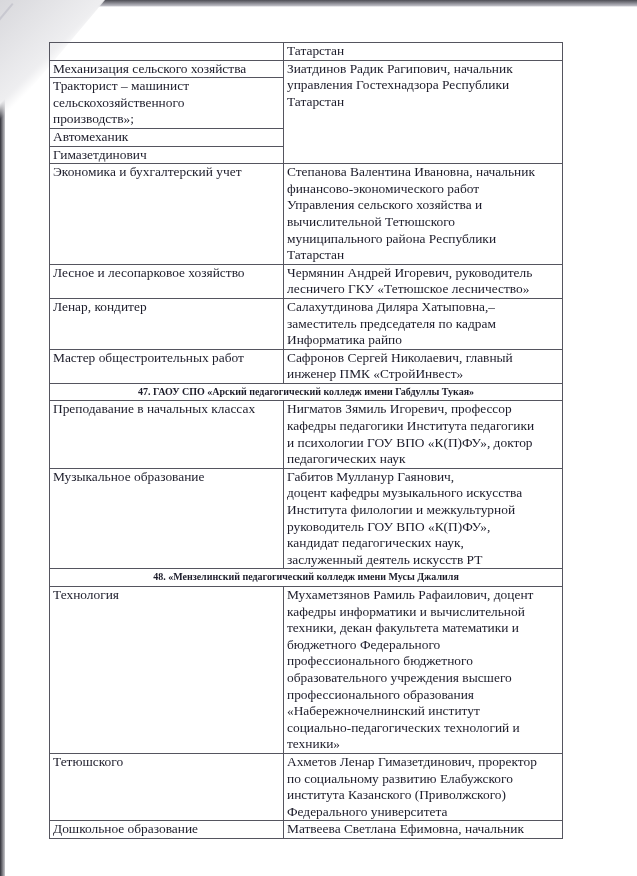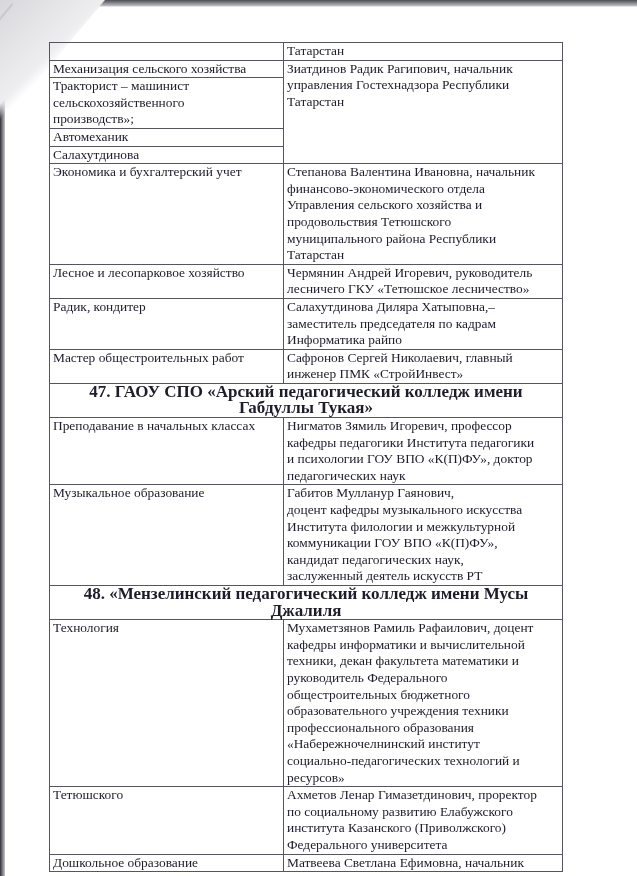--- a/index.html
+++ b/index.html
@@ -31,21 +31,21 @@
     border-collapse: collapse; table-layout: fixed;
     font-size: 13.4px; line-height: 16.6px;
   }
   table.doc td {
     border: 1px solid #55555f; vertical-align: top;
     padding: 0 3px 0 3px;
   }
   col.c1 { width: 234px; }
   col.c2 { width: 279px; }
   td.section {
-    text-align: center; font-weight: bold; font-size: 17px;
+    text-align: center; font-weight: bold; font-size: 10px;
     padding: 0 2px;
   }
   .lines span { display: block; white-space: nowrap; }
 </style>
 </head>
 <body>
 
 <div class="topbar"></div>
 <div class="leftbar"></div>
 <div class="fold"></div>
@@ -95,36 +95,36 @@
       <tr>
         <td>
           <div class="lines">
             <span>Автомеханик</span>
           </div>
         </td>
       </tr>
       <tr>
         <td>
           <div class="lines">
-            <span>Салахутдинова</span>
+            <span>Гимазетдинович</span>
           </div>
         </td>
       </tr>
       <tr>
         <td>
           <div class="lines">
             <span>Экономика и бухгалтерский учет</span>
           </div>
         </td>
         <td>
           <div class="lines">
             <span>Степанова  Валентина Ивановна, начальник</span>
-            <span>финансово-экономического отдела</span>
+            <span>финансово-экономического работ</span>
             <span>Управления сельского хозяйства и</span>
-            <span>продовольствия Тетюшского</span>
+            <span>вычислительной Тетюшского</span>
             <span>муниципального района Республики</span>
             <span>Татарстан</span>
           </div>
         </td>
       </tr>
       <tr>
         <td>
           <div class="lines">
             <span>Лесное и лесопарковое хозяйство</span>
           </div>
@@ -132,21 +132,21 @@
         <td>
           <div class="lines">
             <span> Чермянин Андрей Игоревич, руководитель</span>
             <span>лесничего ГКУ «Тетюшское лесничество»</span>
           </div>
         </td>
       </tr>
       <tr>
         <td>
           <div class="lines">
-            <span>Радик, кондитер</span>
+            <span>Ленар, кондитер</span>
           </div>
         </td>
         <td>
           <div class="lines">
             <span> Салахутдинова Диляра Хатыповна,–</span>
             <span>заместитель председателя по кадрам</span>
             <span>Информатика райпо</span>
           </div>
         </td>
       </tr>
@@ -185,47 +185,47 @@
         <td>
           <div class="lines">
             <span> Музыкальное образование</span>
           </div>
         </td>
         <td>
           <div class="lines">
             <span>Габитов Мулланур Гаянович,</span>
             <span>доцент кафедры музыкального искусства</span>
             <span>Института филологии и межкультурной</span>
-            <span>коммуникации ГОУ ВПО «К(П)ФУ»,</span>
+            <span>руководитель ГОУ ВПО «К(П)ФУ»,</span>
             <span>кандидат педагогических наук,</span>
             <span>заслуженный деятель искусств РТ</span>
           </div>
         </td>
       </tr>
       <tr>
         <td class="section" colspan="2">48. «Мензелинский педагогический колледж имени Мусы Джалиля</td>
       </tr>
       <tr>
         <td>
           <div class="lines">
             <span>Технология</span>
           </div>
         </td>
         <td>
           <div class="lines">
             <span>Мухаметзянов Рамиль Рафаилович, доцент</span>
             <span>кафедры информатики и вычислительной</span>
             <span>техники, декан факультета математики и</span>
-            <span>руководитель Федерального</span>
-            <span>общестроительных бюджетного</span>
-            <span>образовательного учреждения техники</span>
+            <span>бюджетного Федерального</span>
+            <span>профессионального бюджетного</span>
+            <span>образовательного учреждения высшего</span>
             <span>профессионального образования</span>
             <span>«Набережночелнинский институт</span>
             <span>социально-педагогических технологий и</span>
-            <span>ресурсов»</span>
+            <span>техники»</span>
           </div>
         </td>
       </tr>
       <tr>
         <td>
           <div class="lines">
             <span>Тетюшского</span>
           </div>
         </td>
         <td>

